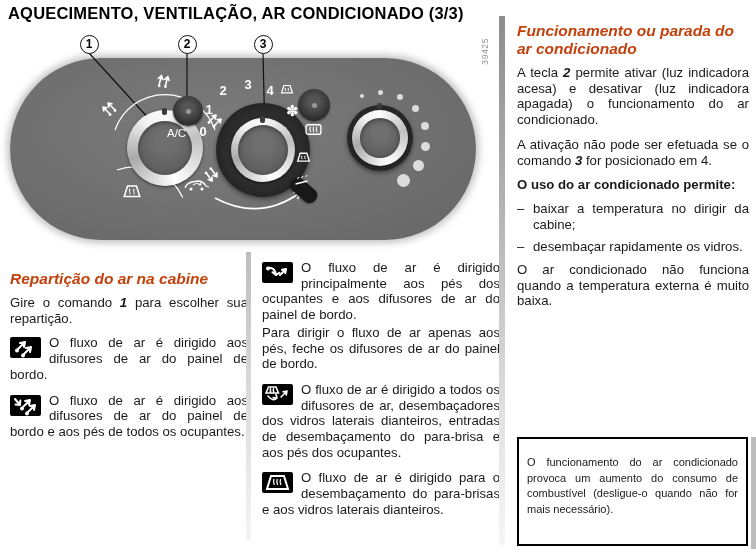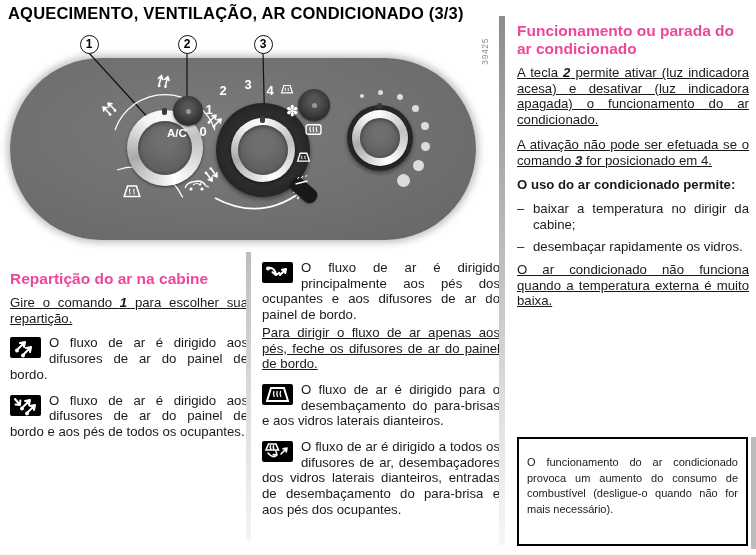--- a/index.html
+++ b/index.html
@@ -42,21 +42,21 @@
   .blackring {
     position: absolute; border-radius: 50%;
     background: radial-gradient(circle, #2c2c2c 58%, #131313 100%);
     box-shadow: 0 2px 4px rgba(0,0,0,.45);
   }
   .handle {
     position: absolute; width: 30px; height: 15px; background: #181818;
     border-radius: 7px; transform: rotate(40deg); box-shadow: 0 1px 2px rgba(0,0,0,.5);
   }
   .fan-num { position: absolute; color:#fff; font-weight: 700; font-size: 13px; transform: translate(-50%,-50%); }
-  .ac-label { position: absolute; color:#fff; font-weight: 700; font-size: 11.5px; }
+  .ac-label { position: absolute; color:#fff; font-weight: 400; font-size: 11.5px; }
   .smallbtn {
     position: absolute; border-radius: 50%;
     background: radial-gradient(circle at 50% 40%, #555 20%, #262626 80%);
     box-shadow: 0 1px 2px rgba(0,0,0,.5);
   }
   .smallbtn::after {
     content:""; position:absolute; left:50%; top:50%; width:5px; height:5px;
     margin:-2.5px 0 0 -2.5px; border-radius:50%; background:#999;
   }
   .dot { position: absolute; border-radius: 50%; background: #dcdcdc; }
@@ -65,22 +65,22 @@
   .fig-num {
     position: absolute; left: 472px; top: 12px; color: #8f8f8f; font-size: 8.5px;
     writing-mode: vertical-rl; transform: rotate(180deg); letter-spacing: .6px;
   }
 
   
   .col { position: absolute; font-size: 13.2px; line-height: 15.7px; text-align: justify; }
   .col-left  { left: 10px;  top: 270px; width: 238px; }
   .col-mid   { left: 262px; top: 260px; width: 238px; }
   .col-right { left: 517px; top: 22px;  width: 232px; }
-  h2.heading { font-size: 15.5px; line-height: 18px; font-weight: 700; color:#ec4899; margin-bottom: 7px; text-align:left; }
-  .col p { margin-bottom: 9px; text-decoration: underline; }
+  h2.heading { font-size: 15.5px; line-height: 18px; font-weight: 700; color:#c2410c; margin-bottom: 7px; text-align:left;font-style:italic; }
+  .col p { margin-bottom: 9px; }
   .cmd { font-style: italic; font-weight: 700; }
   .subhead { font-weight: 700; margin-bottom: 8px; }
   .bullet { display: flex; margin-bottom: 7px; }
   .bullet .dash { width: 16px; flex: none; }
   .bullet .btext { flex: 1; text-align: justify; }
   .item { margin-bottom: 10px; }
   .item .follow { margin-top: 2px; }
   .tile {
     float: left; width: 31px; height: 21px; background: #000; border-radius: 2px;
     margin: 2px 8px 2px 0; display: inline-flex; align-items: center; justify-content: center;
@@ -286,39 +286,39 @@
           <circle cx="6" cy="6.5" r="2" fill="#fff"></circle>
         </svg>
     </span>
     <span>O fluxo de ar é dirigido principalmente aos pés dos ocupantes e aos difusores de ar do painel de bordo.</span>
     <p class="follow">Para dirigir o fluxo de ar apenas aos pés, feche os difusores de ar do painel de bordo.</p>
   </div>
 
   <div class="item">
     <span class="tile">
       <svg width="31" height="21" viewBox="0 0 31 21">
-          <path d="M5 17 L9 4 H22 L26 17 Z" stroke="#fff" stroke-width="2" fill="none"></path>
-          <path d="M12 7 q-1.2 3 .4 6 M15.3 7 q-1.2 3 .4 6 M18.6 7 q-1.2 3 .4 6" stroke="#fff" stroke-width="1.3" fill="none"></path>
-        </svg>
-    </span>
-    <span>O fluxo de ar é dirigido para o desembaçamento do para-brisas e aos vidros laterais dianteiros.</span>
-  </div>
-
-  <div class="item">
-    <span class="tile">
-      <svg width="31" height="21" viewBox="0 0 31 21">
           <g stroke="#fff" stroke-width="1.6" fill="none" stroke-linecap="round">
             <path d="M4 9 L6.5 3 H14 L16.5 9 Z"></path>
             <path d="M8.5 4.8 q-.6 1.6 .3 3.3 M11.5 4.8 q-.6 1.6 .3 3.3"></path>
             <path d="M19 13 L25 7 M25 7 l-4 .8 M25 7 l-.8 4"></path>
             <path d="M6 12 Q11 18 15 14 M15 14 l-3.8 -.4 M15 14 l-1 -3.6"></path>
           </g>
         </svg>
     </span>
     <span>O fluxo de ar é dirigido a todos os difusores de ar, desembaçadores dos vidros laterais dianteiros, entradas de desembaçamento do para-brisa e aos pés dos ocupantes.</span>
+  </div>
+
+  <div class="item">
+    <span class="tile">
+      <svg width="31" height="21" viewBox="0 0 31 21">
+          <path d="M5 17 L9 4 H22 L26 17 Z" stroke="#fff" stroke-width="2" fill="none"></path>
+          <path d="M12 7 q-1.2 3 .4 6 M15.3 7 q-1.2 3 .4 6 M18.6 7 q-1.2 3 .4 6" stroke="#fff" stroke-width="1.3" fill="none"></path>
+        </svg>
+    </span>
+    <span>O fluxo de ar é dirigido para o desembaçamento do para-brisas e aos vidros laterais dianteiros.</span>
   </div>
 </div>
 
 <div class="divider-right"></div>
 
 <div class="col col-right">
   <h2 class="heading">Funcionamento ou parada do ar condicionado</h2>
   <p><span>A tecla </span><span class="cmd">2</span><span> permite ativar (luz indicadora acesa) e desativar (luz indicadora apagada) o funcionamento do ar condicionado.</span></p>
   <p><span>A ativação não pode ser efetuada se o comando </span><span class="cmd">3</span><span> for posicionado em 4.</span></p>
   <div class="subhead">O uso do ar condicionado permite:</div>

